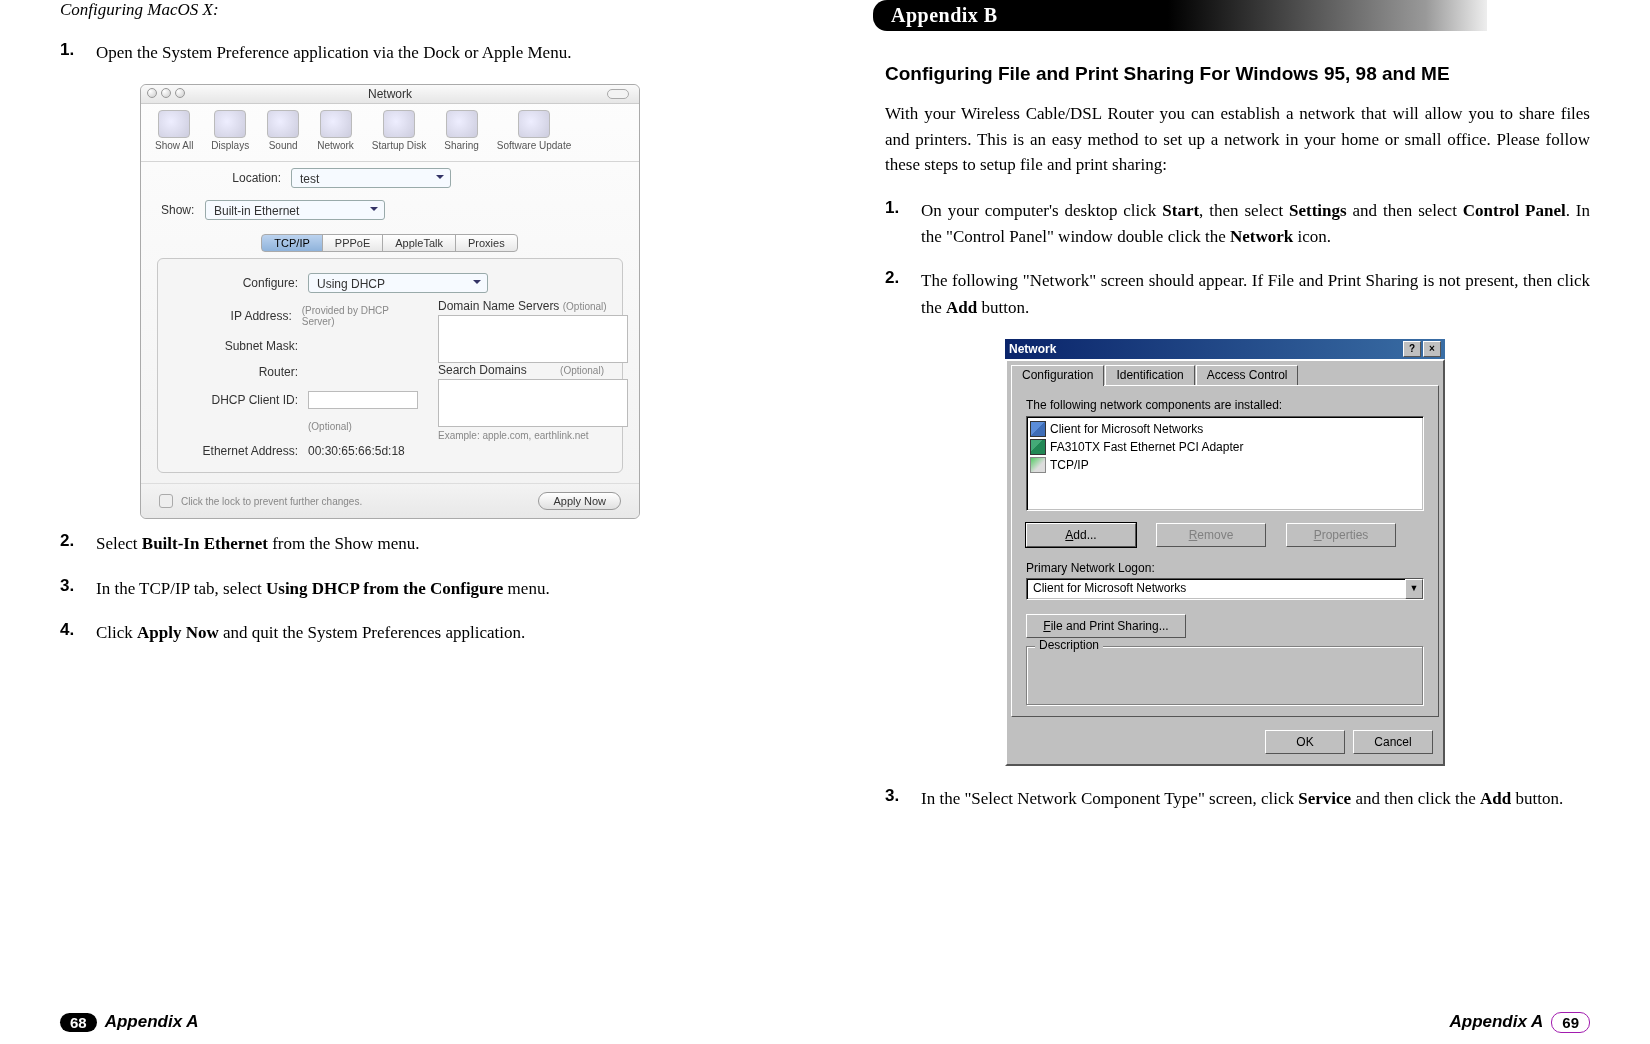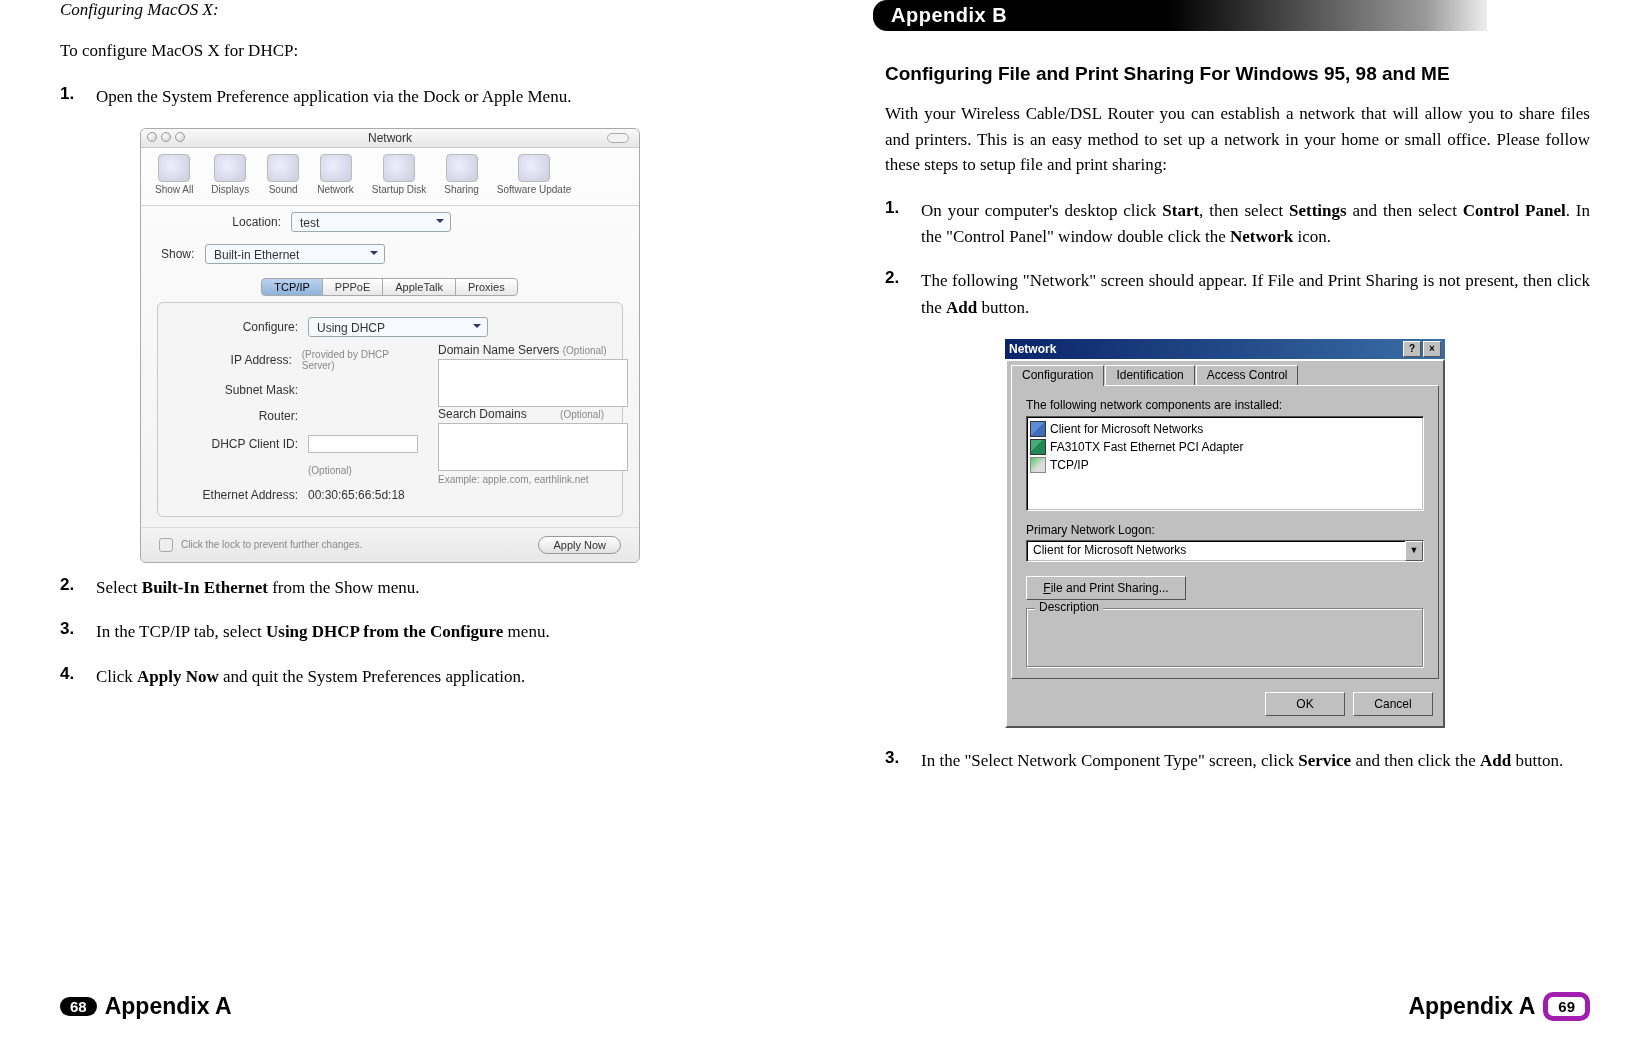--- a/index.html
+++ b/index.html
@@ -138,21 +138,21 @@
     border:1px solid #999;border-radius:10px;
     background:linear-gradient(#fff,#e0e0e0);padding:2px 14px;font-size:11px;
   }
 
   
   .appendix-badge {
     background: linear-gradient(to right, #000 0%, #000 48%, #999 90%, #eee 100%);
     color: #fff;
     border-radius: 14px 0 0 14px;
     padding: 4px 18px;
-    font-family: Liberation Sans, sans-serif;
+    font-family: Liberation Serif, serif;
     font-weight: 900;
     font-size: 20px;
     display: inline-block;
     margin-bottom: 32px;
     margin-left: -12px;
     width: 614px;
     letter-spacing: 0.5px;
   }
   .section-head {
     font-family: Arial, Helvetica, sans-serif;
@@ -240,35 +240,34 @@
   .win-bottom .win-button { width:80px; }
 
   
   .footer {
     position:absolute; bottom:8px; display:flex; align-items:center;
     font-family: Arial, Helvetica, sans-serif; font-weight:bold;justify-content:flex-end;
   }
   .footer-left { left:60px; }
   .footer-right { right:60px; }
   .pagenum {
-    border:5px solid #a21caf; border-radius:10px;padding:1px 10px;font-size:15px;background:#fff;
+    border:1px solid #a21caf; border-radius:10px;padding:1px 10px;font-size:15px;background:#fff;
   }
   .pagenum-black {
     background:#000;color:#fff;border-radius:10px;padding:1px 10px;font-size:15px;
   }
-  .foot-label { font-size:23px; margin:16px 8px; }
+  .foot-label { font-size:17px; margin:4px 8px;font-style:italic; }
 </style>
 </head>
 <body>
 
 <div class="page">
 
   <div class="italic-head">Configuring MacOS X:</div>
 
-  <div class="body-text">To configure MacOS X for DHCP:</div>
 
   <div class="ol">
 
     <div class="li">
       <div class="li-num">1.</div>
       <div class="li-body">Open the System Preference application via the Dock or Apple Menu.</div>
     </div>
 
     <div class="mac-fig">
       <div class="mac-title">
@@ -443,20 +442,25 @@
             </div>
           <div class="win-listitem">
               <div class="win-ic ic-card"></div>
               <span>FA310TX Fast Ethernet PCI Adapter</span>
             </div>
           <div class="win-listitem">
               <div class="win-ic ic-net"></div>
               <span>TCP/IP</span>
             </div>
         </div>
+        <div class="win-btnrow">
+          <div class="win-button def"><span class="win-u">A</span><span>dd...</span></div>
+          <div class="win-button dis"><span class="win-u">R</span><span>emove</span></div>
+          <div class="win-button dis"><span class="win-u">P</span><span>roperties</span></div>
+        </div>
         <span class="win-label">Primary Network Logon:</span>
         <div class="win-combo">
           <div class="win-combo-txt">Client for Microsoft Networks</div>
           <div class="win-combo-arr">▼</div>
         </div>
         <div class="win-button" style="width:160px"><span class="win-u">F</span><span>ile and Print Sharing...</span></div>
         <div class="win-group">
           <span class="win-group-lbl">Description</span>
         </div>
       </div>

